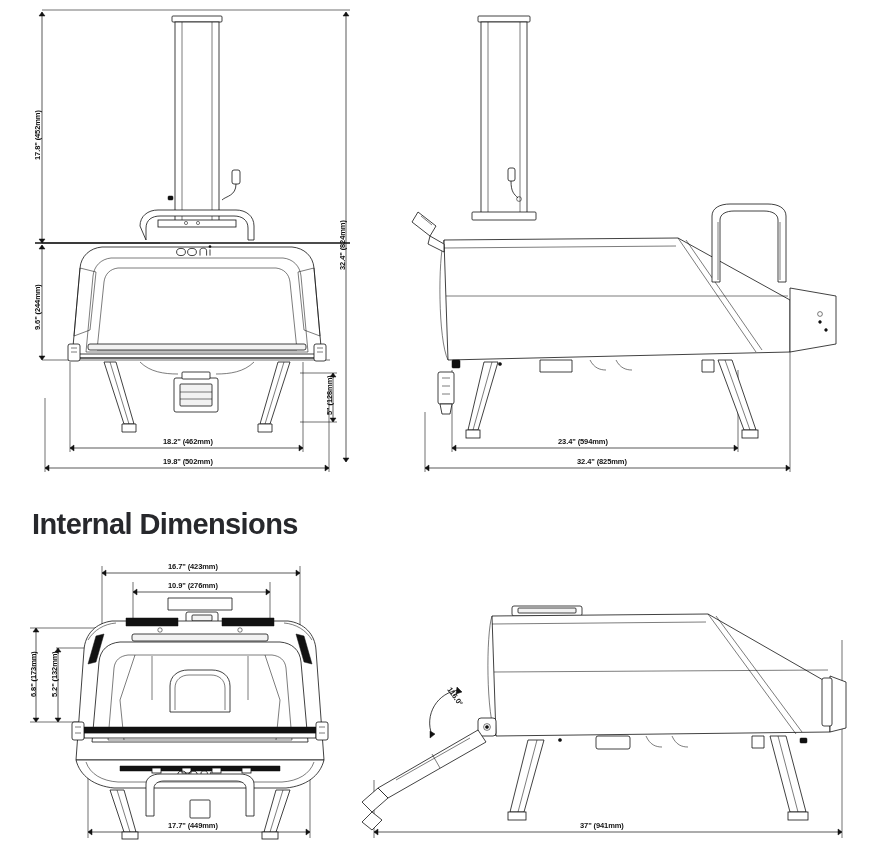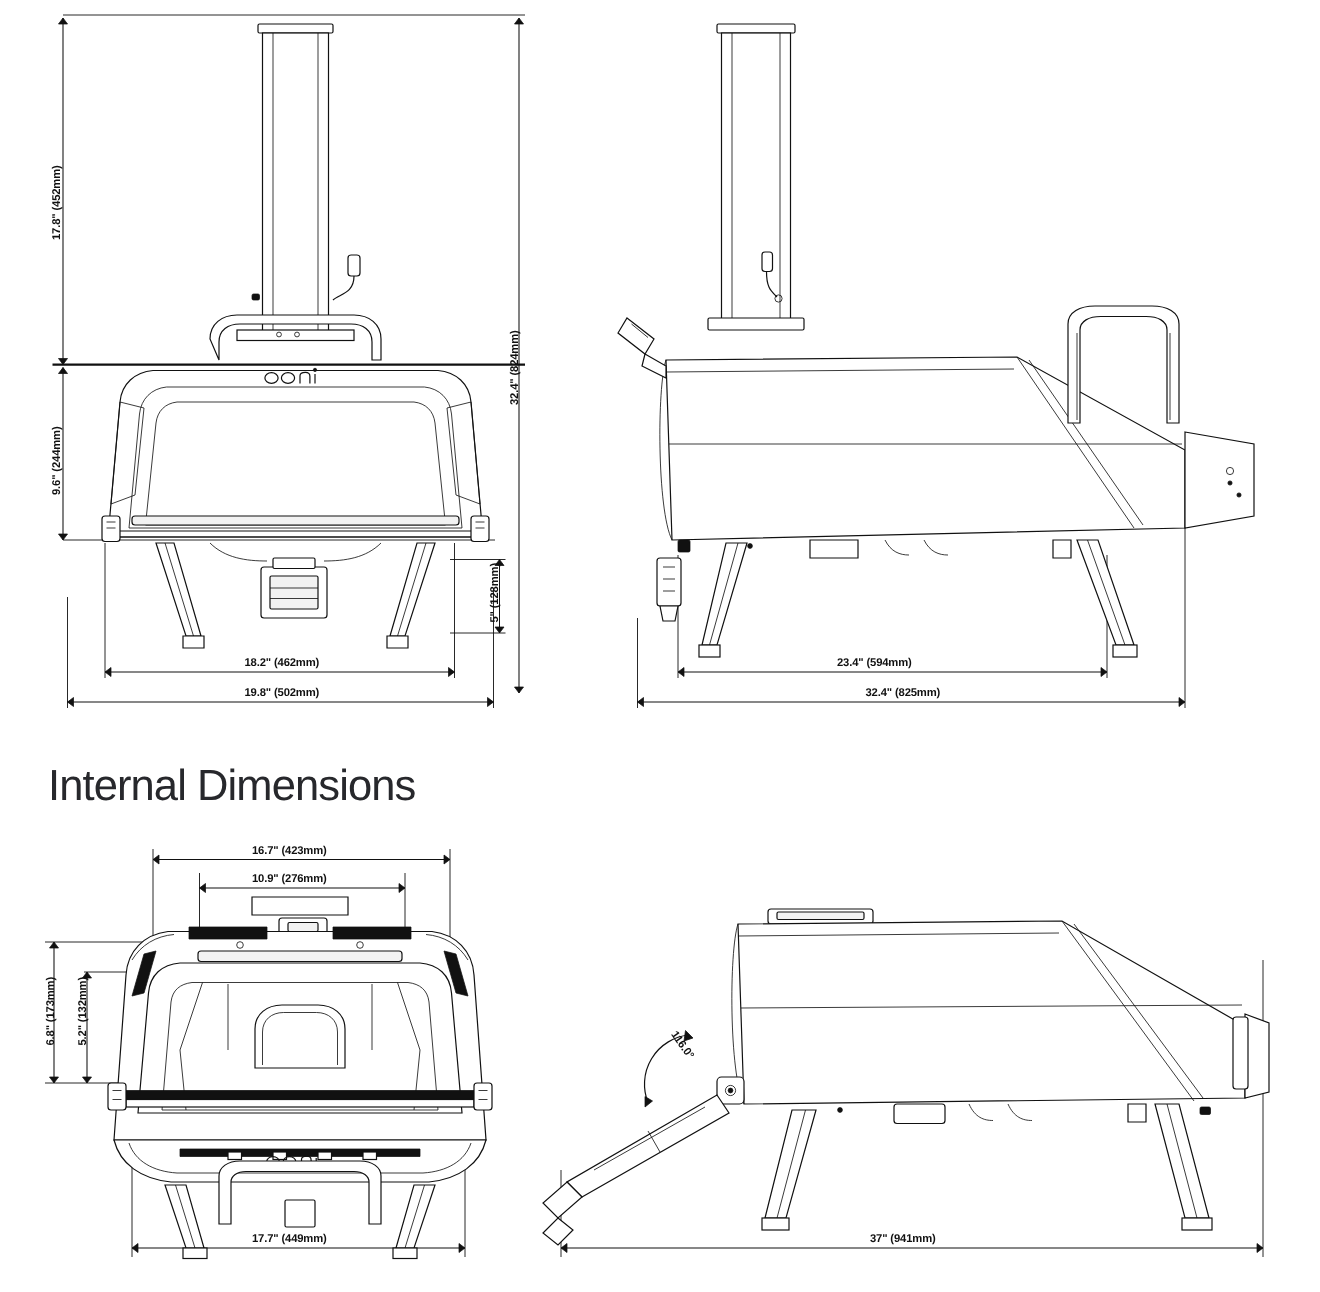--- a/index.html
+++ b/index.html
@@ -29,21 +29,21 @@
   }
   .dim.vert {
     transform-origin: 0 0;
     transform: rotate(-90deg);
   }
 
   
   .section-title {
     position: absolute;
     font-family: "Liberation Sans", sans-serif;
-    font-weight: 400;
+    font-weight: 700;
     font-size: 29px;
     letter-spacing: -0.6px;
     color: #27282c;
   }
 
   
   svg.draw { position: absolute; left: 0; top: 0; overflow: visible; }
   .ln   { stroke: #111; stroke-width: 0.8; fill: none; }
   .ln-t { stroke: #111; stroke-width: 0.55; fill: none; }
   .ln-h { stroke: #111; stroke-width: 1.5; fill: none; }

